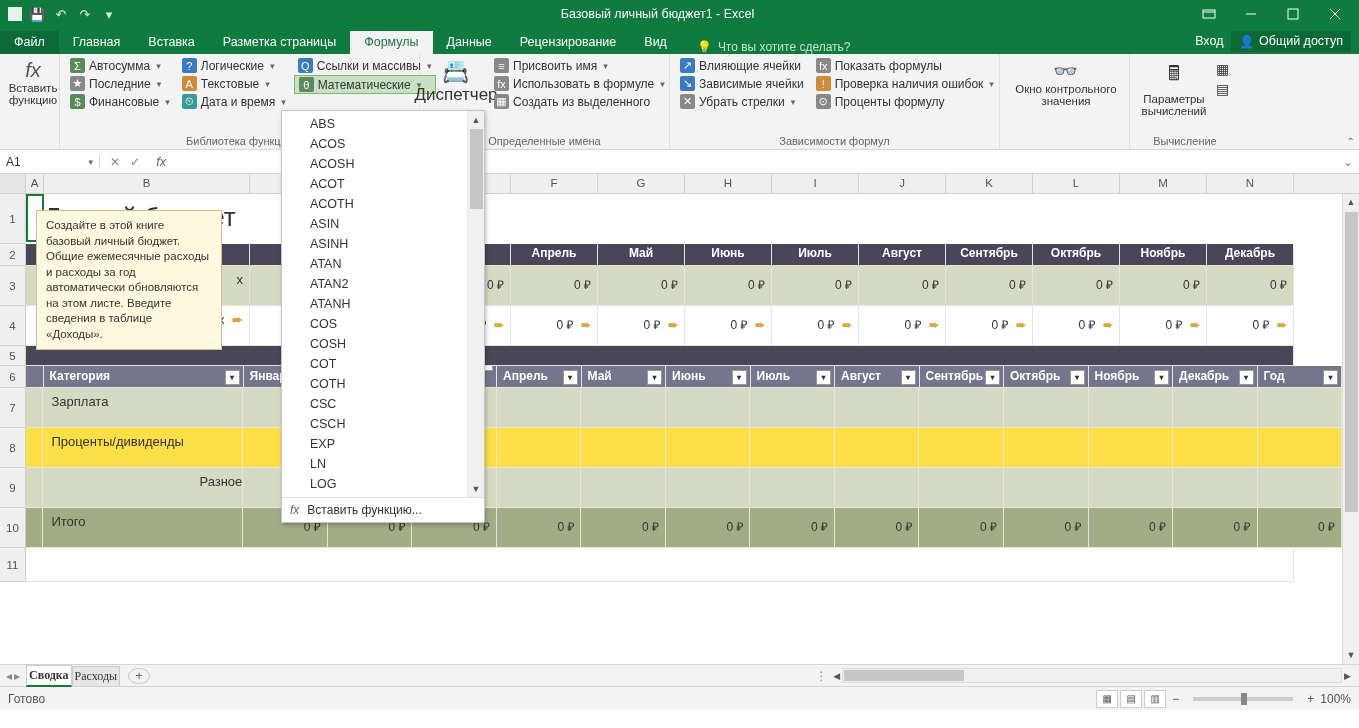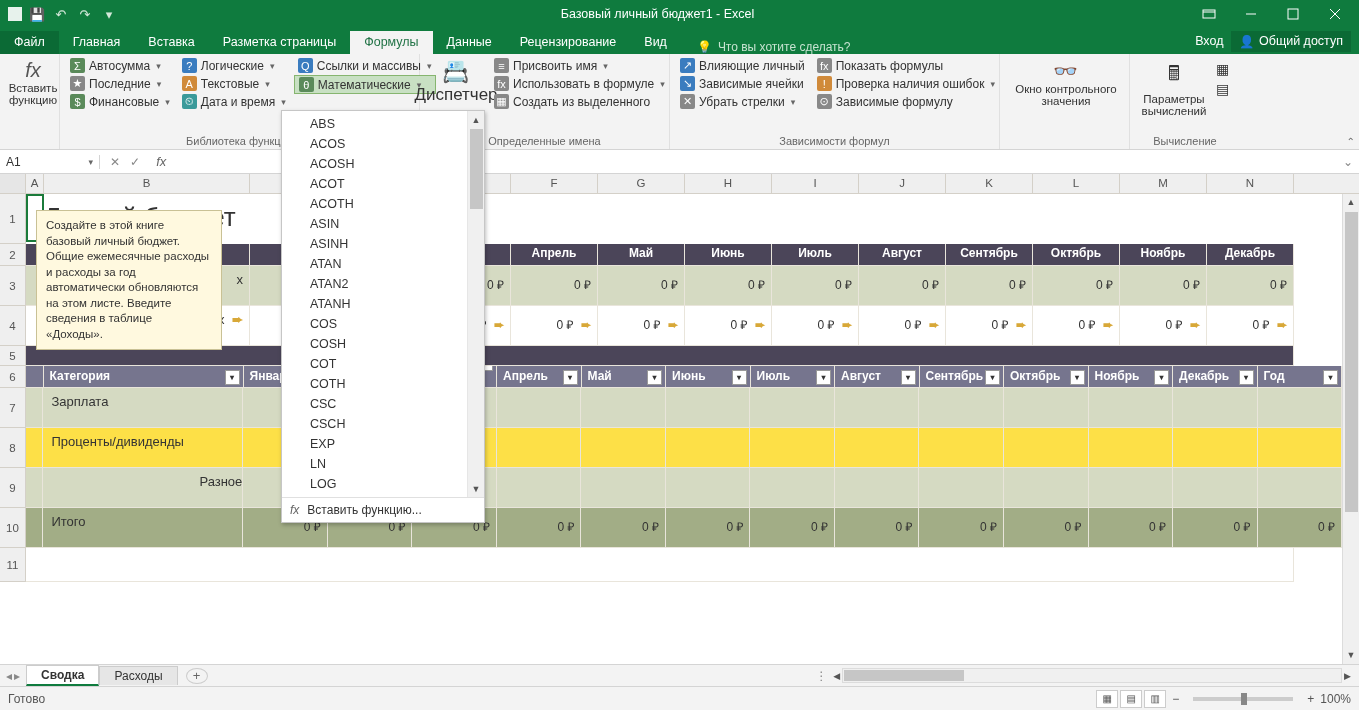--- a/index.html
+++ b/index.html
@@ -82,21 +82,21 @@
 
 .filter-btn{position:absolute;width:15px;height:15px;background:#fff;border:1px solid #999;font-size:8px;line-height:13px;text-align:center;color:#333;}
 
 .vscroll{position:absolute;right:0;top:20px;width:17px;bottom:0;background:#f0f0f0;border-left:1px solid #dcdcdc;}
 .vscroll .vbtn{height:17px;text-align:center;font-size:9px;color:#555;line-height:17px;}
 .vscroll .vthumb{position:absolute;left:2px;top:18px;width:13px;height:300px;background:#c6c6c6;}
 
 
 .sheet-tabs{height:22px;background:#f3f3f3;border-top:1px solid #d4d4d4;display:flex;align-items:center;}
 .sheet-tabs .nav{display:flex;gap:2px;padding:0 6px;color:#888;}
-.sheet-tabs .stab{padding:2px 14px;border:1px solid #ccc;border-bottom:none;background:#e6e6e6;font-size:12px;}
+.sheet-tabs .stab{padding:2px 2px;border:1px solid #ccc;border-bottom:none;background:#e6e6e6;font-size:12px;font-family:Liberation Serif, serif;}
 .sheet-tabs .stab.active{background:#fff;border-bottom:2px solid #0f7b3e;font-weight:bold;}
 .sheet-tabs .add{width:22px;text-align:center;color:#666;border:1px solid #ccc;border-radius:50%;height:16px;line-height:14px;margin-left:8px;font-size:13px;}
 .sheet-tabs .hscroll{flex:1;display:flex;justify-content:flex-end;align-items:center;padding-right:8px;}
 .sheet-tabs .htrack{width:500px;height:15px;background:#f0f0f0;border:1px solid #dcdcdc;position:relative;}
 .sheet-tabs .hthumb{position:absolute;left:1px;top:1px;height:11px;width:120px;background:#c6c6c6;}
 
 
 .status{height:24px;background:#f3f3f3;border-top:1px solid #d4d4d4;display:flex;align-items:center;justify-content:space-between;padding:0 8px;font-size:12px;color:#555;}
 .status .views{display:flex;gap:2px;align-items:center;}
 .status .vbtn{width:22px;height:18px;border:1px solid #ccc;background:#fff;display:flex;align-items:center;justify-content:center;font-size:10px;}
@@ -247,21 +247,21 @@
           </div>
       </div>
     </div>
     <div class="glabel">Определенные имена</div>
   </div>
   <div class="rgroup" style="width:330px">
     <div class="rcols">
       <div class="rcol">
         <div class="ritem">
             <span class="ii blue">↗</span>
-            <span>Влияющие личный</span>
+            <span>Влияющие ячейки</span>
           </div>
         <div class="ritem">
             <span class="ii blue">↘</span>
             <span>Зависимые ячейки</span>
           </div>
         <div class="ritem">
             <span class="ii gray">✕</span>
             <span>Убрать стрелки</span>
             <span class="caret">▾</span>
           </div>
@@ -271,21 +271,21 @@
             <span class="ii gray">fx</span>
             <span>Показать формулы</span>
           </div>
         <div class="ritem">
             <span class="ii orange">!</span>
             <span>Проверка наличия ошибок</span>
             <span class="caret">▾</span>
           </div>
         <div class="ritem">
             <span class="ii gray">⊙</span>
-            <span>Зависимые формулу</span>
+            <span>Проценты формулу</span>
           </div>
       </div>
     </div>
     <div class="glabel">Зависимости формул</div>
   </div>
   <div class="rgroup" style="width:130px">
     <div class="big-btn" style="width:120px">
       <span style="font-size:20px">👓</span>
       <span style="text-align:center;font-size:11.5px;white-space:pre-line">Окно контрольного
 значения</span>

